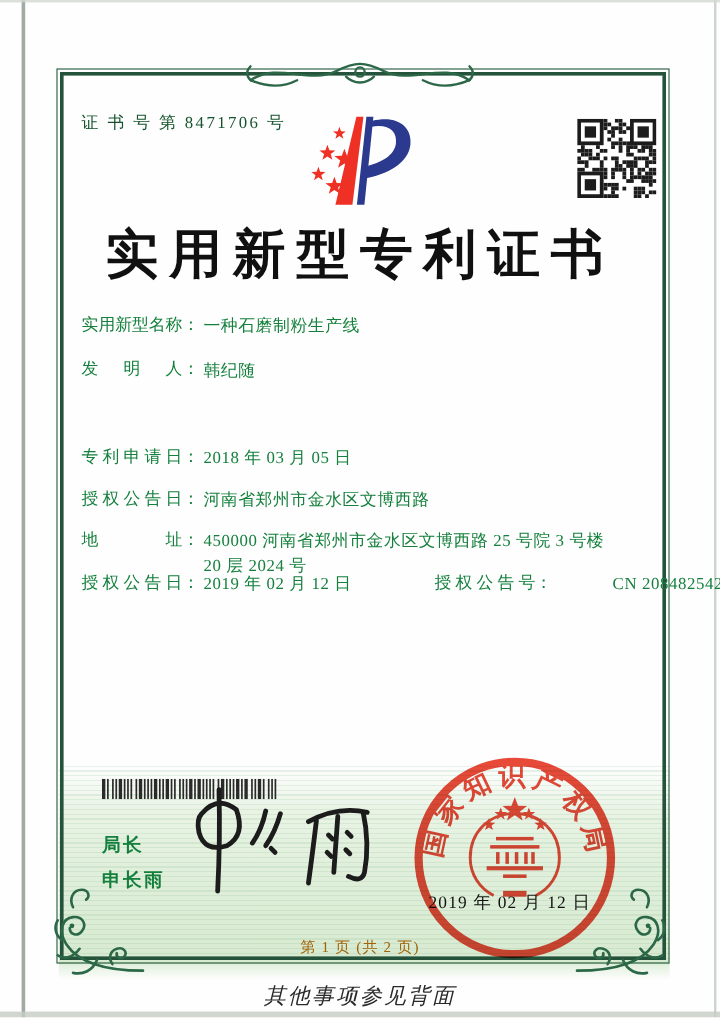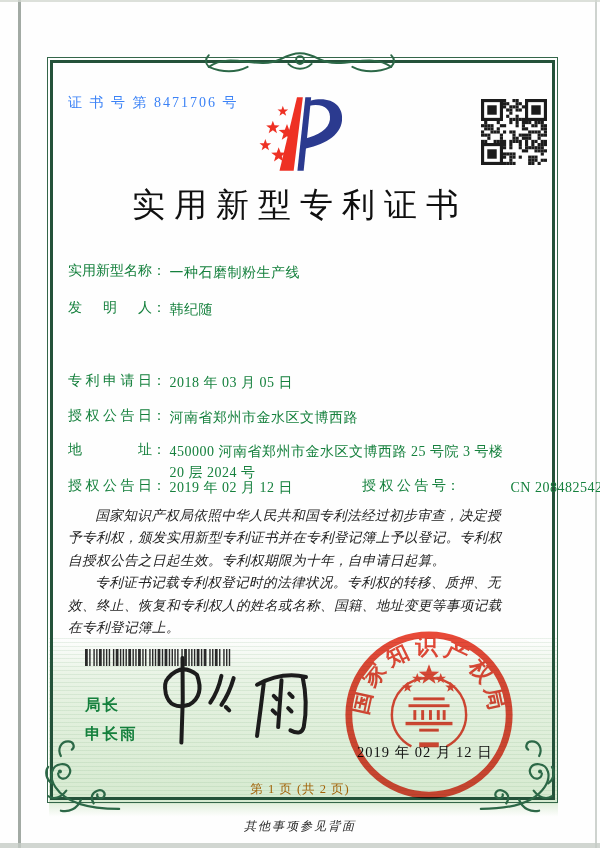--- a/index.html
+++ b/index.html
@@ -22,26 +22,26 @@
   
   .frame-outer{position:absolute;left:47px;top:57px;width:511px;height:746px;
     border:1px solid #34664a;box-sizing:border-box;}
   .frame-inner{position:absolute;left:2px;top:2px;right:2px;bottom:2px;border:3px solid #24523a;}
 
   .ornament{position:absolute;pointer-events:none;}
   #orn-top{left:203px;top:47px;width:194px;height:28px;}
   #orn-bl{left:36px;top:736px;width:88px;height:82px;}
   #orn-br{left:476px;top:736px;width:88px;height:82px;transform:scaleX(-1);}
 
-  .cert-no{position:absolute;left:68px;top:94px;font-size:14px;letter-spacing:2px;color:#3b82f6;}
+  .cert-no{position:absolute;left:68px;top:94px;font-size:14px;letter-spacing:2px;color:#14532d;}
   .logo{position:absolute;left:252px;top:90px;width:100px;height:88px;}
   .qr{position:absolute;left:481px;top:99px;width:66px;height:66px;}
 
   .title{position:absolute;left:0;top:183px;width:100%;text-align:center;
-    font-size:33px;letter-spacing:9px;color:#101010;font-weight:400;}
+    font-size:44px;letter-spacing:9px;color:#101010;font-weight:700;}
 
   .frow{position:absolute;left:68px;width:452px;font-size:14px;color:#15803d;}
   .flabel{display:inline-block;width:84px;text-align:justify;text-align-last:justify;vertical-align:top;}
   .fcolon{display:inline-block;vertical-align:top;}
   .fvalue{display:inline-block;width:346px;vertical-align:top;letter-spacing:.5px;line-height:21px;}
   .grant-right{position:absolute;left:294px;top:0;white-space:nowrap;}
   .grant-right .fvalue{width:auto;margin-left:47px;}
 
   .paras{position:absolute;left:68px;top:505px;width:434px;font-size:13.6px;line-height:22.4px;
     font-style:italic;color:#222;letter-spacing:.4px;}
@@ -52,21 +52,21 @@
   .signer{position:absolute;left:85px;top:690px;font-family:"Liberation Sans","DejaVu Sans",sans-serif;
     font-size:15.5px;font-weight:600;color:#15803d;line-height:29px;letter-spacing:2px;}
   .signature{position:absolute;left:148px;top:645px;width:178px;height:104px;}
 
   .seal{position:absolute;left:341px;top:627px;width:176px;height:176px;mix-blend-mode:multiply;opacity:.95;}
   .seal-date{position:absolute;left:357px;top:743px;font-size:14.5px;letter-spacing:1px;color:#141414;
     mix-blend-mode:multiply;}
 
   .page-info{position:absolute;left:0;top:781px;width:100%;text-align:center;font-size:12.5px;
     letter-spacing:1px;color:#a16207;}
-  .footer-note{position:absolute;left:0;top:818px;width:100%;text-align:center;font-size:12px;
+  .footer-note{position:absolute;left:0;top:818px;width:100%;text-align:center;font-size:18px;
     font-style:italic;letter-spacing:2px;color:#2a2a2a;}
 </style>
 </head>
 <body>
 
 <div class="page">
 
   <div class="green-zone"></div>
   <div class="green-below"></div>
 
@@ -315,24 +315,20 @@
   </div>
   <div class="frow" style="top:477px">
     <span class="flabel">授权公告日</span><span class="fcolon">：</span>
     <span class="fvalue" style="width:auto">2019 年 02 月 12 日</span>
     <span class="grant-right">
       <span class="flabel">授权公告号</span><span class="fcolon">：</span>
       <span class="fvalue">CN 208482542 U</span>
     </span>
   </div>
 
-  <div class="paras">
-    <p>国家知识产权局依照中华人民共和国专利法经过初步审查，决定授予专利权，颁发实用新型专利证书并在专利登记簿上予以登记。专利权自授权公告之日起生效。专利权期限为十年，自申请日起算。</p>
-    <p>专利证书记载专利权登记时的法律状况。专利权的转移、质押、无效、终止、恢复和专利权人的姓名或名称、国籍、地址变更等事项记载在专利登记簿上。</p>
-  </div>
 
   <svg class="barcode" viewBox="0 0 148 17" preserveAspectRatio="none" id="barcode-svg">
       <rect x="0.00" y="0" width="2.79" height="17" fill="#2a2a2a"></rect>
       <rect x="4.19" y="0" width="1.40" height="17" fill="#2a2a2a"></rect>
       <rect x="8.38" y="0" width="1.40" height="17" fill="#2a2a2a"></rect>
       <rect x="11.17" y="0" width="1.40" height="17" fill="#2a2a2a"></rect>
       <rect x="13.96" y="0" width="2.79" height="17" fill="#2a2a2a"></rect>
       <rect x="18.15" y="0" width="1.40" height="17" fill="#2a2a2a"></rect>
       <rect x="20.94" y="0" width="1.40" height="17" fill="#2a2a2a"></rect>
       <rect x="23.74" y="0" width="1.40" height="17" fill="#2a2a2a"></rect>

